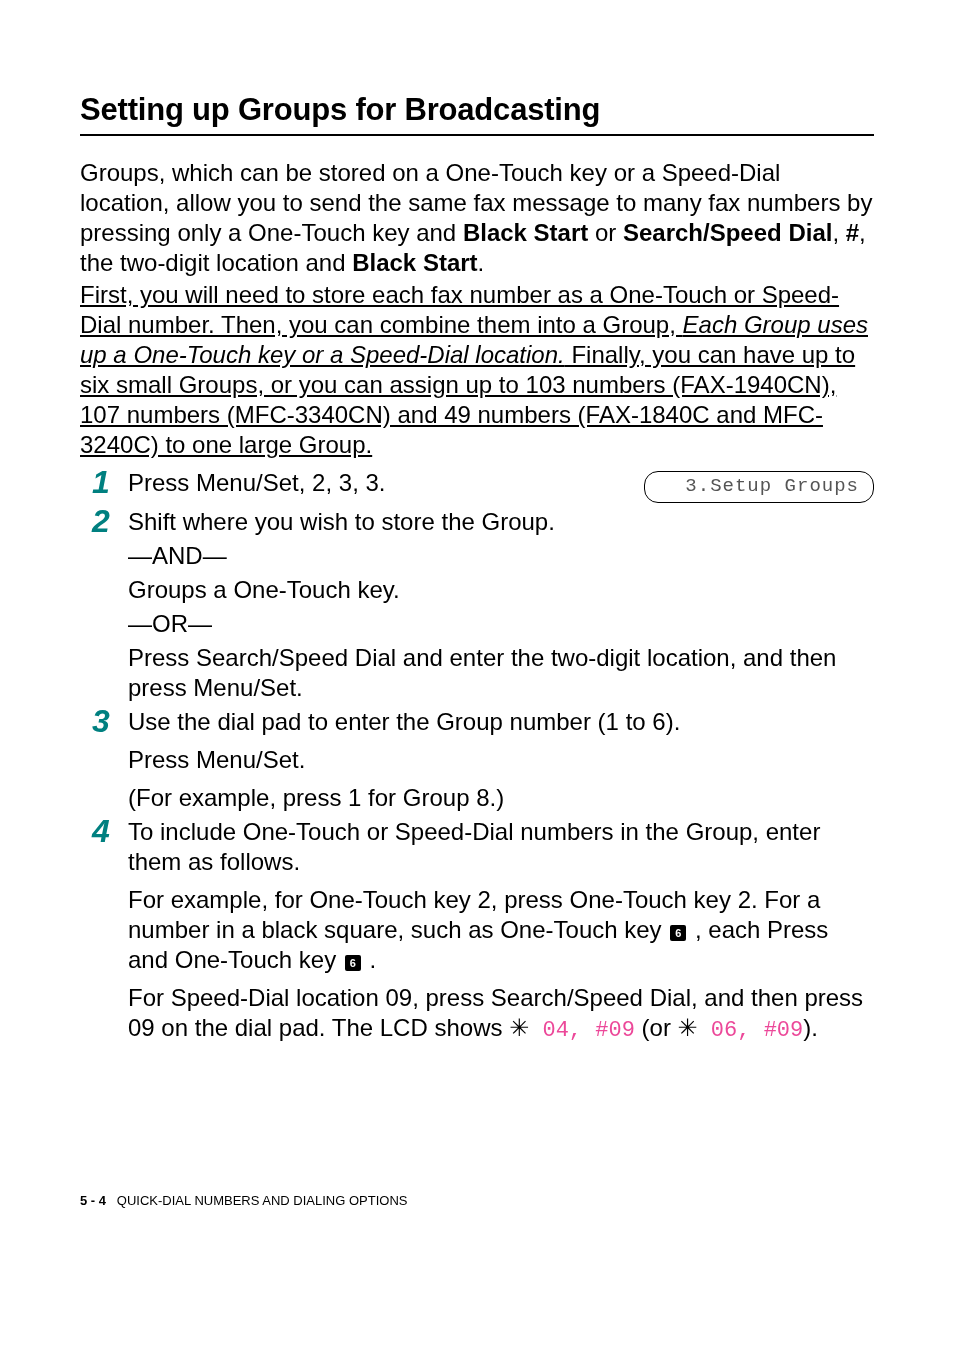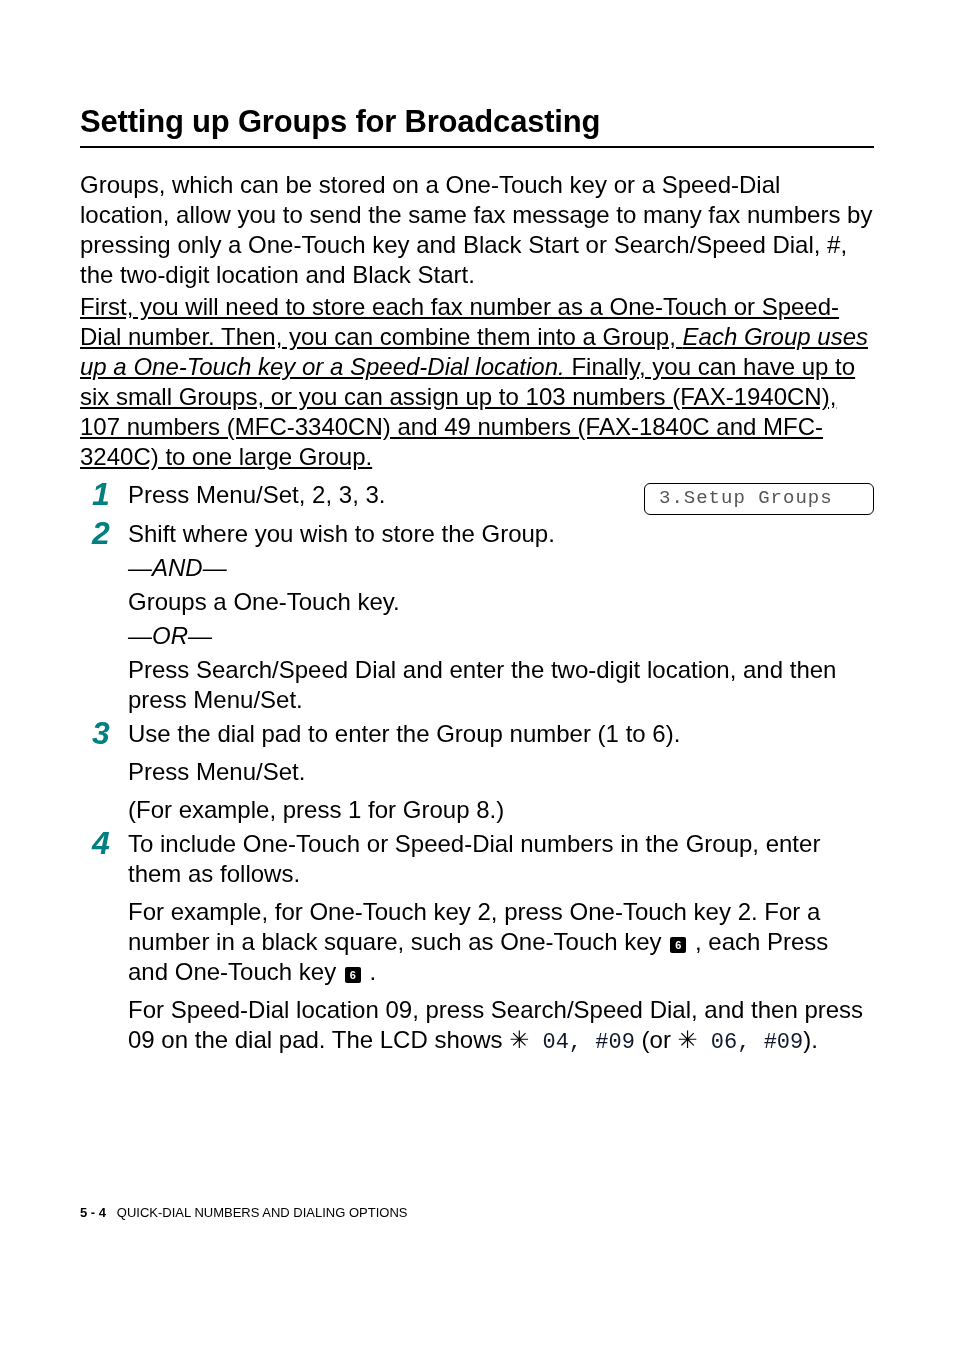--- a/index.html
+++ b/index.html
@@ -8,53 +8,53 @@
     background: #fff;
     font-family: Arial, Helvetica, sans-serif;
     color: #000;
   }
   .page {
     width: 954px;
     height: 1276px;
     box-sizing: border-box;
     padding: 70px 80px 0 80px;
     position: relative;
-    margin-top: 12px;
   }
   .h1 {
     font-size: 31px;
     font-weight: bold;
     letter-spacing: -0.2px;
     margin: 22px 0 6px 0;
   }
   .rule {
     border-top: 2px solid #000;
     margin-bottom: 22px;
   }
   .body-text {
     font-size: 24px;
     line-height: 1.25;
   }
-  .body-text .b { font-weight: normal; text-align: center; }
+  .body-text .b { font-weight: bold; text-align: center; }
   .body-text .i { font-style: italic; }
   .body-para2 { margin: 2px 0 2px 0; text-decoration: underline; }
   .lcd-wrap {
     float: right;
     margin-top: 0;
   }
   .lcd {
     display: inline-block;
     border: 1.5px solid #000;
-    border-radius: 6px;
+    border-radius: 14px;
     padding: 3px 14px;
     font-family: "Courier New", monospace;
     font-size: 19px;
     letter-spacing: 1px;
     min-width: 200px;
     color: #555;
+    text-align: right;
   }
   .steps {
     margin-top: 8px;
   }
   .step {
     display: flex;
     align-items: flex-start;
     margin: 0 0 4px 12px;
   }
   .step-num {
@@ -67,39 +67,39 @@
     margin-top: -2px;
     text-align: left;
     font-family: "Arial", sans-serif;
   }
   .step-body {
     flex: 1;
     font-size: 24px;
     line-height: 1.25;
   }
   .sub { margin: 8px 0; }
-  .andor { margin: 4px 0; font-style: italic; }
+  .andor { margin: 4px 0; }
   .keycap {
     display: inline-block;
     width: 16px;
     height: 16px;
     background: #000;
     color: #fff;
     font-size: 11px;
     font-weight: bold;
     text-align: center;
     line-height: 16px;
     vertical-align: 1px;
     border-radius: 2px;
     margin: 0 2px;
   }
   .mono {
     font-family: "Courier New", monospace;
     font-size: 22px;
-    color: #0f172a;
+    color: #ec4899;
   }
   .star {
     font-family: Arial, sans-serif;
     font-weight: normal;
   }
   .footer {
     position: absolute;
     bottom: 68px;
     left: 80px;
     font-size: 13px;

